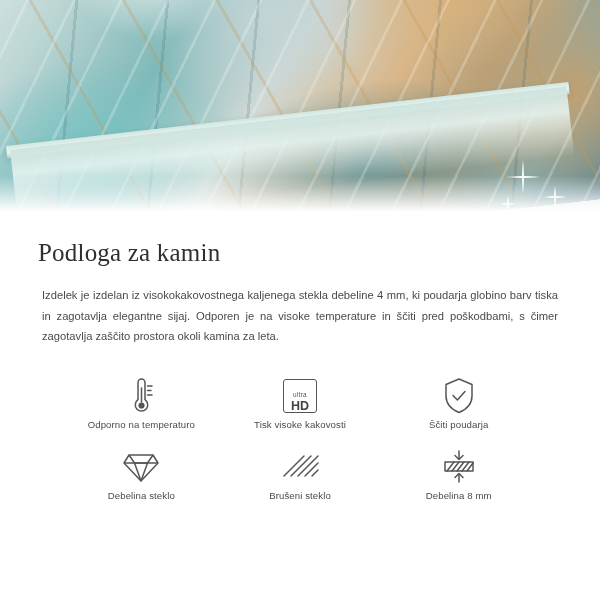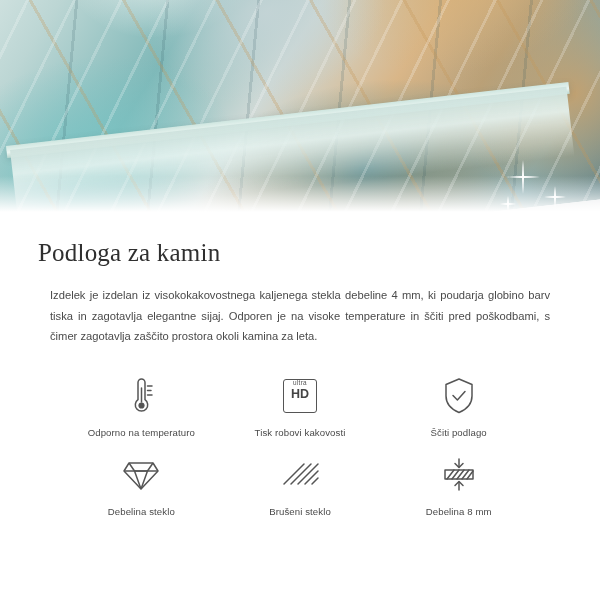--- a/index.html
+++ b/index.html
@@ -130,21 +130,21 @@
     margin: 0 0 16px 0;
     letter-spacing: 0.2px;
   }
   .headline .line2 {
     display: block;
   }
   .body-copy {
     font-size: 11.2px;
     line-height: 1.85;
     color: #4a4a4a;
-    margin: 12px;
+    margin: 4px;
     max-width: 528px;
     text-align: justify;
   }
 
   
   .features {
     margin-top: 26px;
     display: grid;
     grid-template-columns: repeat(3, 1fr);
     row-gap: 14px;
@@ -157,35 +157,34 @@
     justify-content: flex-start;
   }
   .feature-icon {
     height: 46px;
     display: flex;
     align-items: center;
     justify-content: center;
     color: #555555;
   }
   .feature-label {
-    margin-top: 8px;
     font-size: 9.6px;
     color: #4a4a4a;
     text-align: center;
     letter-spacing: 0.1px;
   }
   .ultrahd {
     width: 32px;
     height: 32px;
     border: 1.6px solid #555;
     border-radius: 3px;
     display: flex;
     flex-direction: column;
     align-items: center;
-    justify-content: flex-start;
+    justify-content: flex-end;
     line-height: 1;
   }
   .ultrahd .u-top {
     font-size: 6.4px;
     letter-spacing: 0.3px;
     color: #555;
     margin-bottom: 1px;
   }
   .ultrahd .u-bot {
     font-size: 12.5px;
@@ -232,31 +231,31 @@
         <div class="feature-label">Odporno na temperaturo</div>
       </div>
 
       <div class="feature">
         <div class="feature-icon">
           <div class="ultrahd">
             <span class="u-top">ultra</span>
             <span class="u-bot">HD</span>
           </div>
         </div>
-        <div class="feature-label">Tisk robovi kakovosti</div>
+        <div class="feature-label">Tisk visoke kakovosti</div>
       </div>
 
       <div class="feature">
         <div class="feature-icon">
           <svg width="36" height="42" viewBox="0 0 36 42" fill="none" stroke="#555" stroke-width="1.5" stroke-linecap="round" stroke-linejoin="round">
             <path d="M18 4 L31 9.5 V21 c0 8.5 -6.5 13.8 -13 16.5 C11.5 34.8 5 29.5 5 21 V9.5 z"></path>
             <polyline points="12,20.5 16.4,25 24,16.5"></polyline>
           </svg>
         </div>
-        <div class="feature-label">Ščiti podlago</div>
+        <div class="feature-label">Ščiti poudarja</div>
       </div>
 
       <div class="feature">
         <div class="feature-icon">
           <svg width="42" height="38" viewBox="0 0 42 38" fill="none" stroke="#555" stroke-width="1.5" stroke-linejoin="round">
             <path d="M9 7 H33 L38 15 L21 33 L4 15 z"></path>
             <path d="M4 15 H38"></path>
             <path d="M9 7 L14.5 15 L21 33"></path>
             <path d="M33 7 L27.5 15 L21 33"></path>
             <path d="M14.5 15 H27.5"></path>

